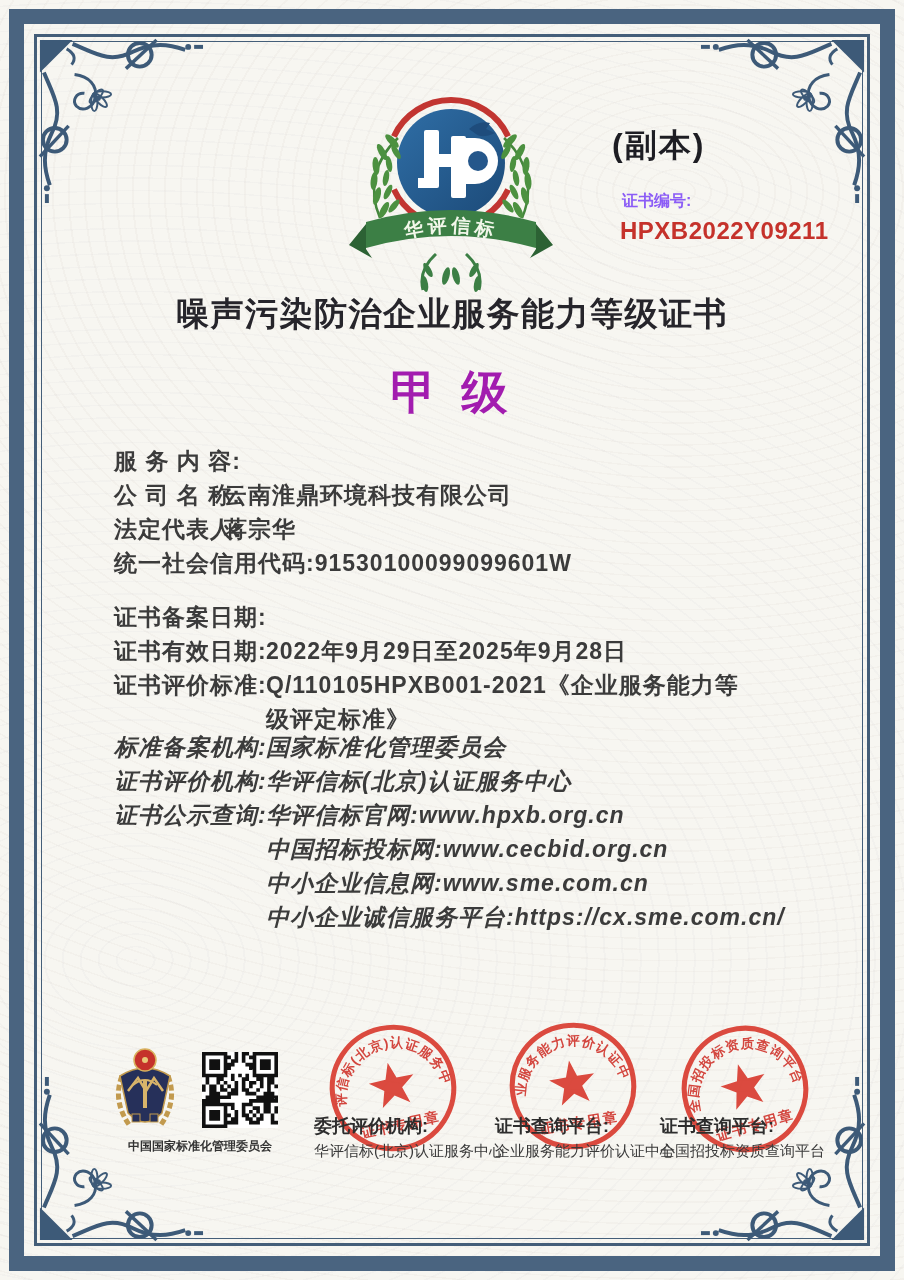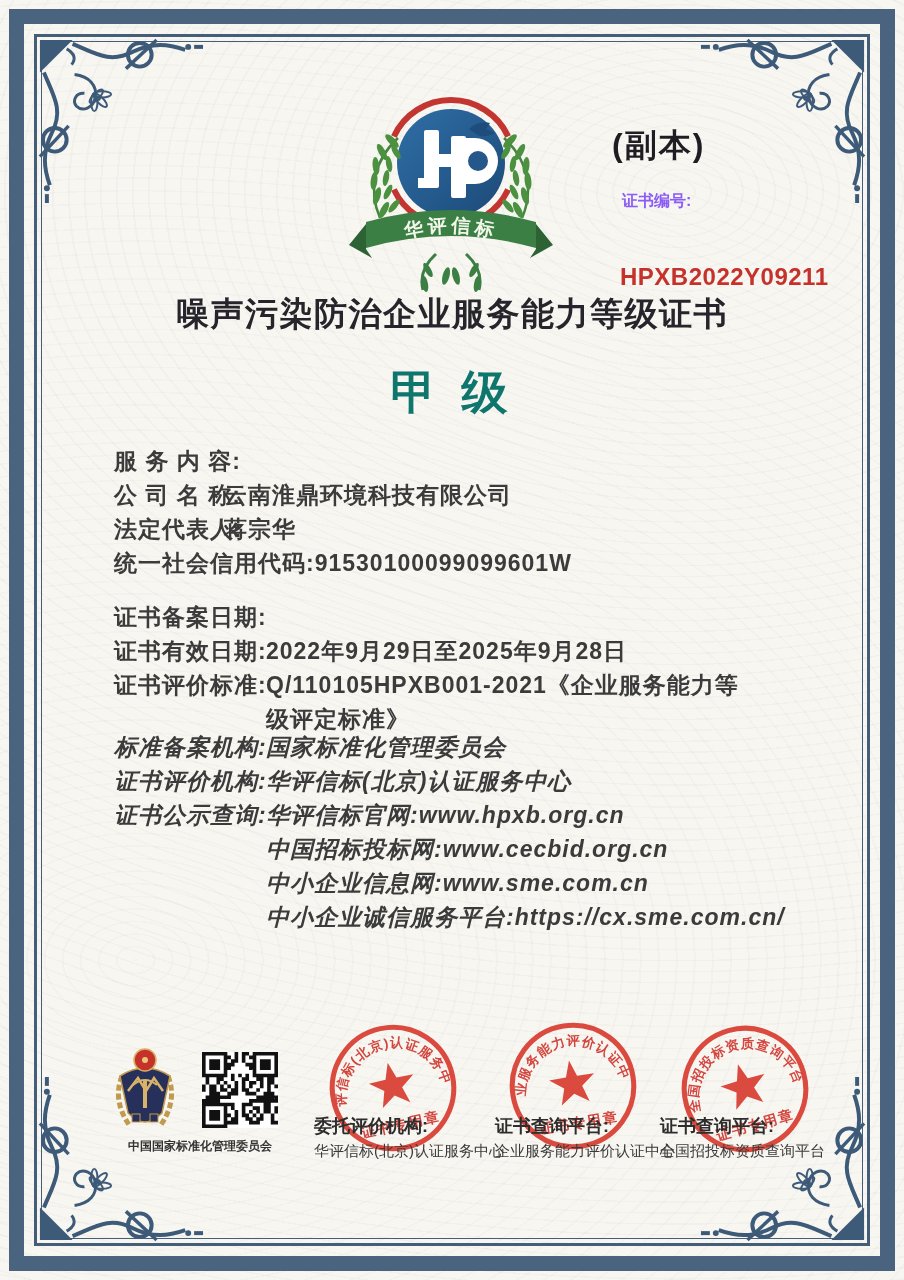--- a/index.html
+++ b/index.html
@@ -16,24 +16,24 @@
   .frame2{position:absolute;inset:41px;border:1.5px solid #445e79;}
   .corner{position:absolute;width:168px;height:168px;}
   .corner.tl{left:37px;top:37px;}
   .corner.tr{right:37px;top:37px;transform:scaleX(-1);}
   .corner.bl{left:37px;bottom:37px;transform:scaleY(-1);}
   .corner.br{right:37px;bottom:37px;transform:scale(-1,-1);}
   
   .logo{position:absolute;left:338px;top:88px;}
   .copy-label{position:absolute;left:612px;top:124px;font-size:32px;font-weight:900;letter-spacing:2px;color:#1d1d23;}
   .certno-label{position:absolute;left:622px;top:191px;font-size:16px;font-weight:800;color:#8b5cf6;}
-  .certno-value{position:absolute;left:620px;top:217px;font-size:24px;font-weight:800;color:#c5322b;letter-spacing:0.5px;margin-top:46px;}
+  .certno-value{position:absolute;left:620px;top:217px;font-size:24px;font-weight:800;color:#c5322b;letter-spacing:0.5px;}
   
   .title{position:absolute;left:0;top:292px;width:100%;text-align:center;font-size:33px;font-weight:900;letter-spacing:1.5px;color:#26252b;}
-  .grade{position:absolute;left:0;top:362px;width:100%;text-align:center;font-size:46px;font-weight:900;letter-spacing:6px;color:#0f766e;}
+  .grade{position:absolute;left:0;top:362px;width:100%;text-align:center;font-size:46px;font-weight:900;letter-spacing:6px;color:#a21caf;}
   
   .block{position:absolute;left:114px;color:#3b3b3b;font-weight:700;font-size:23px;letter-spacing:1px;}
   .block .row{display:flex;line-height:34px;white-space:nowrap;}
   .block .lbl{flex:0 0 auto;}
   .block .lbl.w110{width:110px;}
   .block .lbl.w152{width:152px;}
   .block .row.indent{padding-left:152px;}
   #info-block{top:444px;}
   #date-block{top:600px;}
   #agency-block{top:730px;font-style:italic;}

